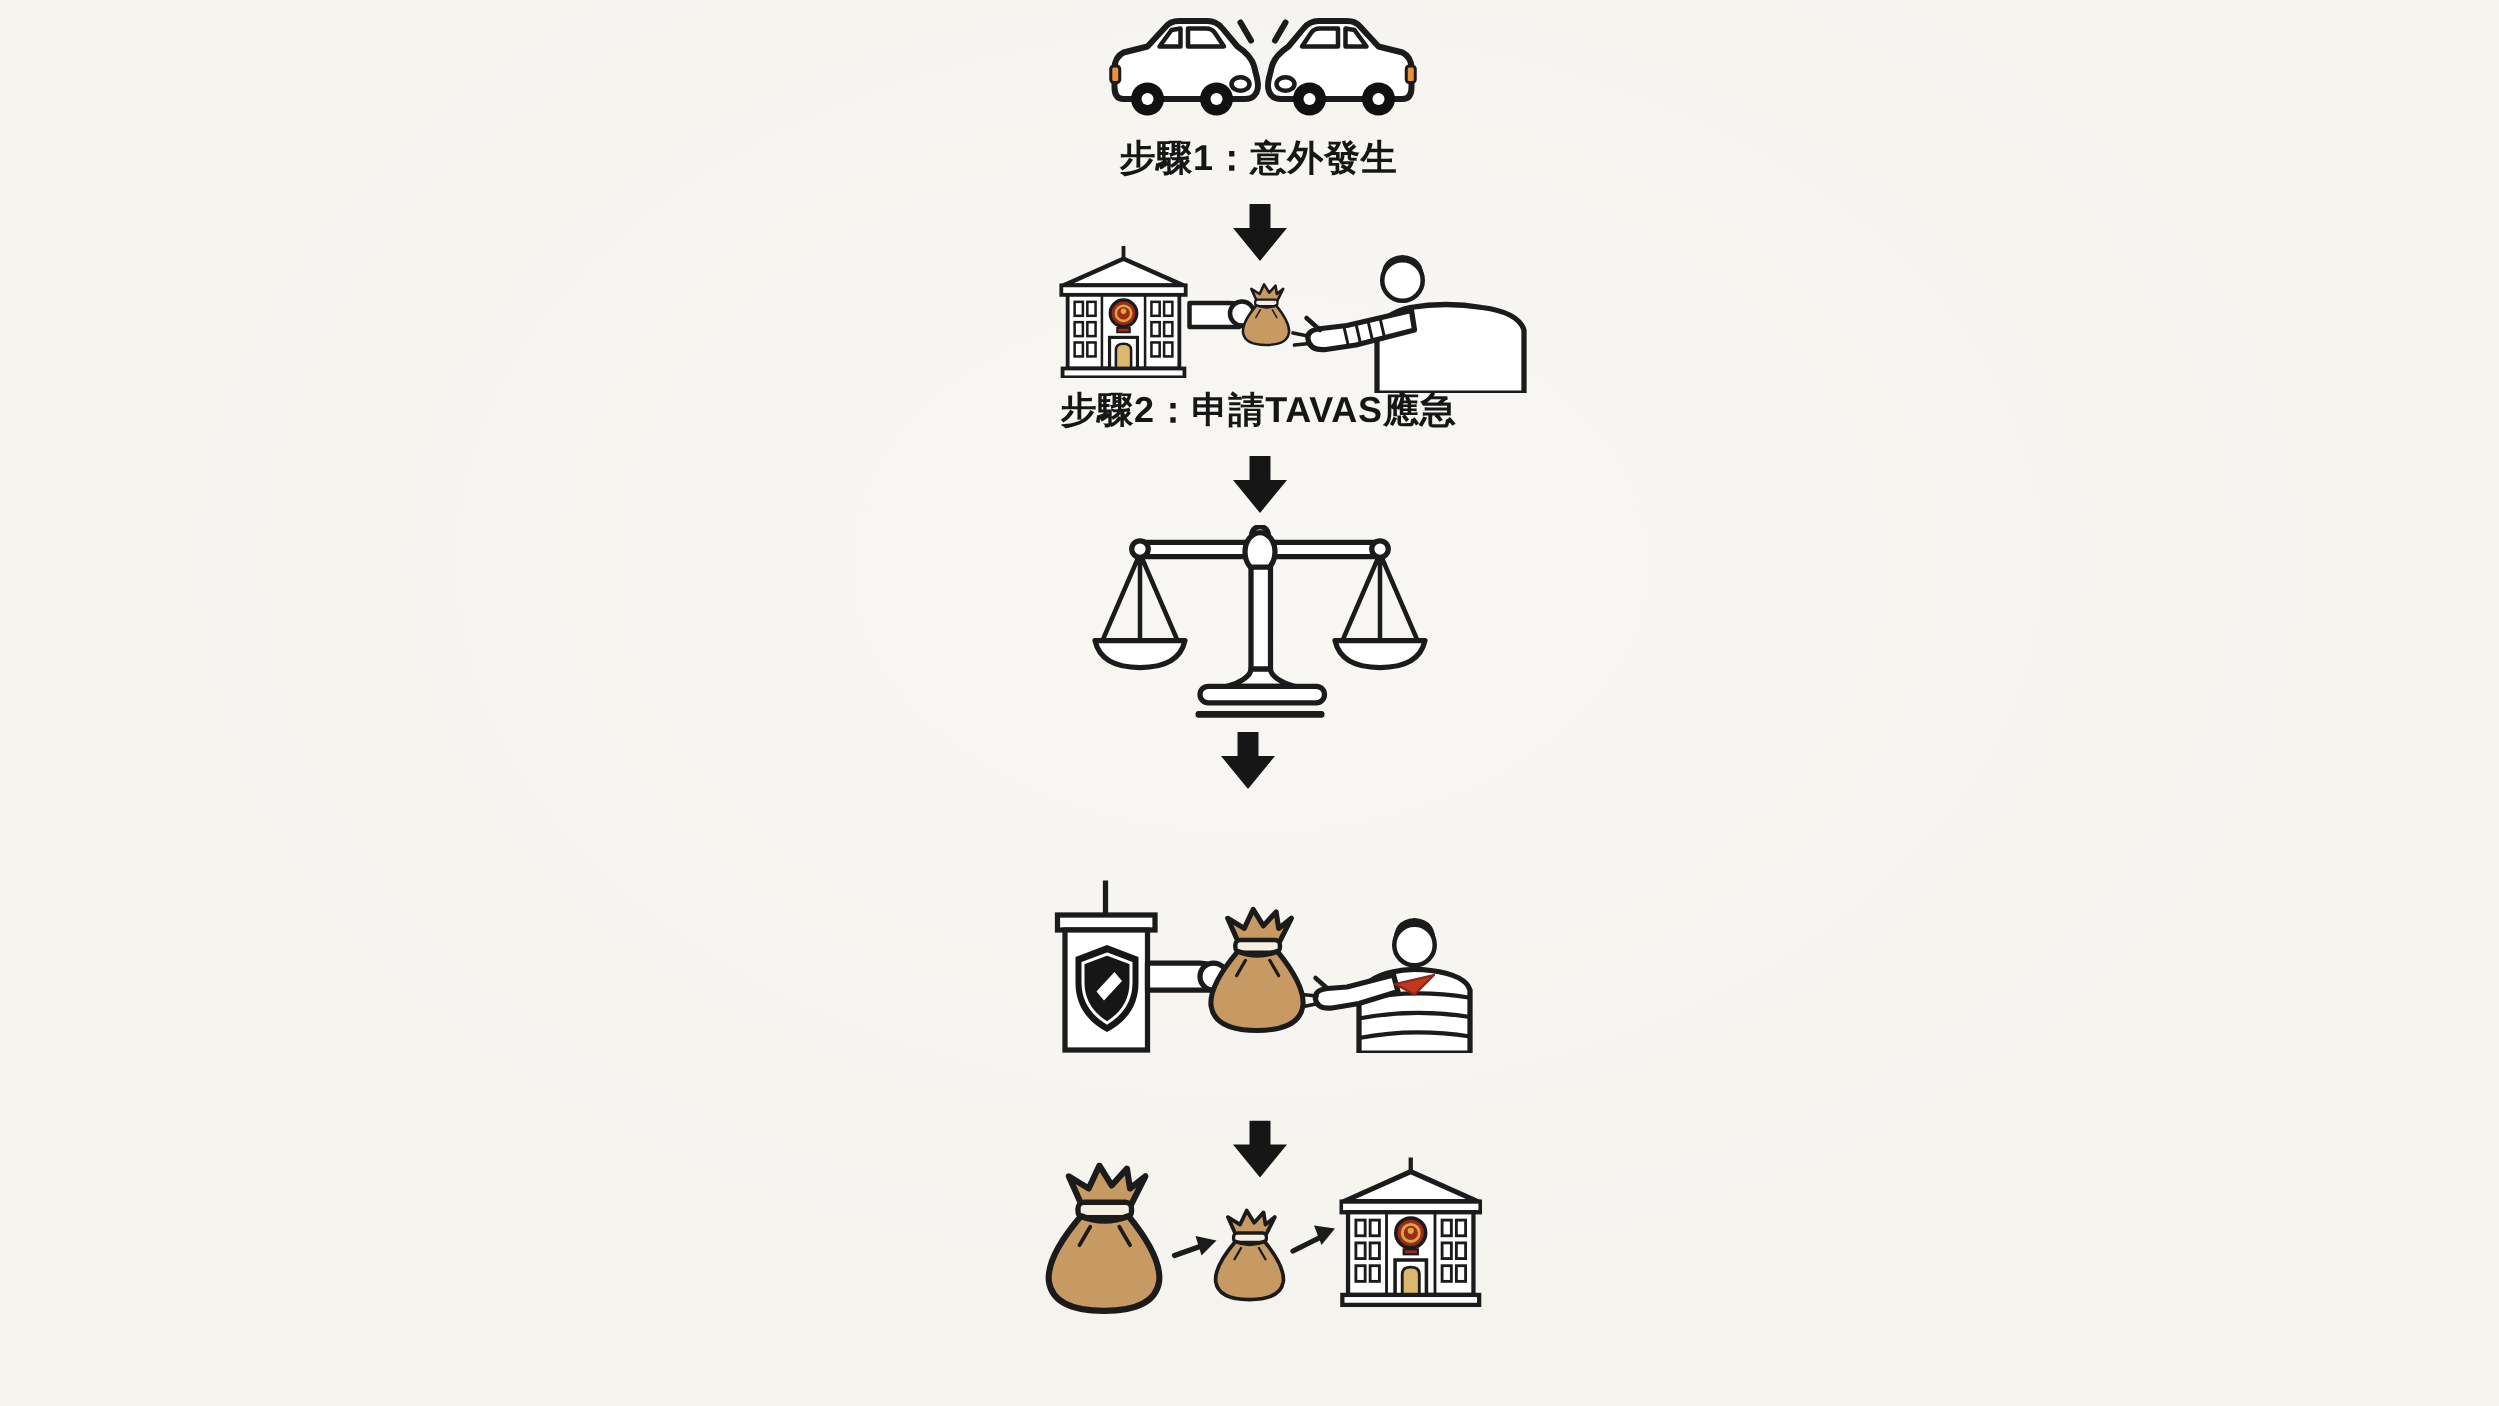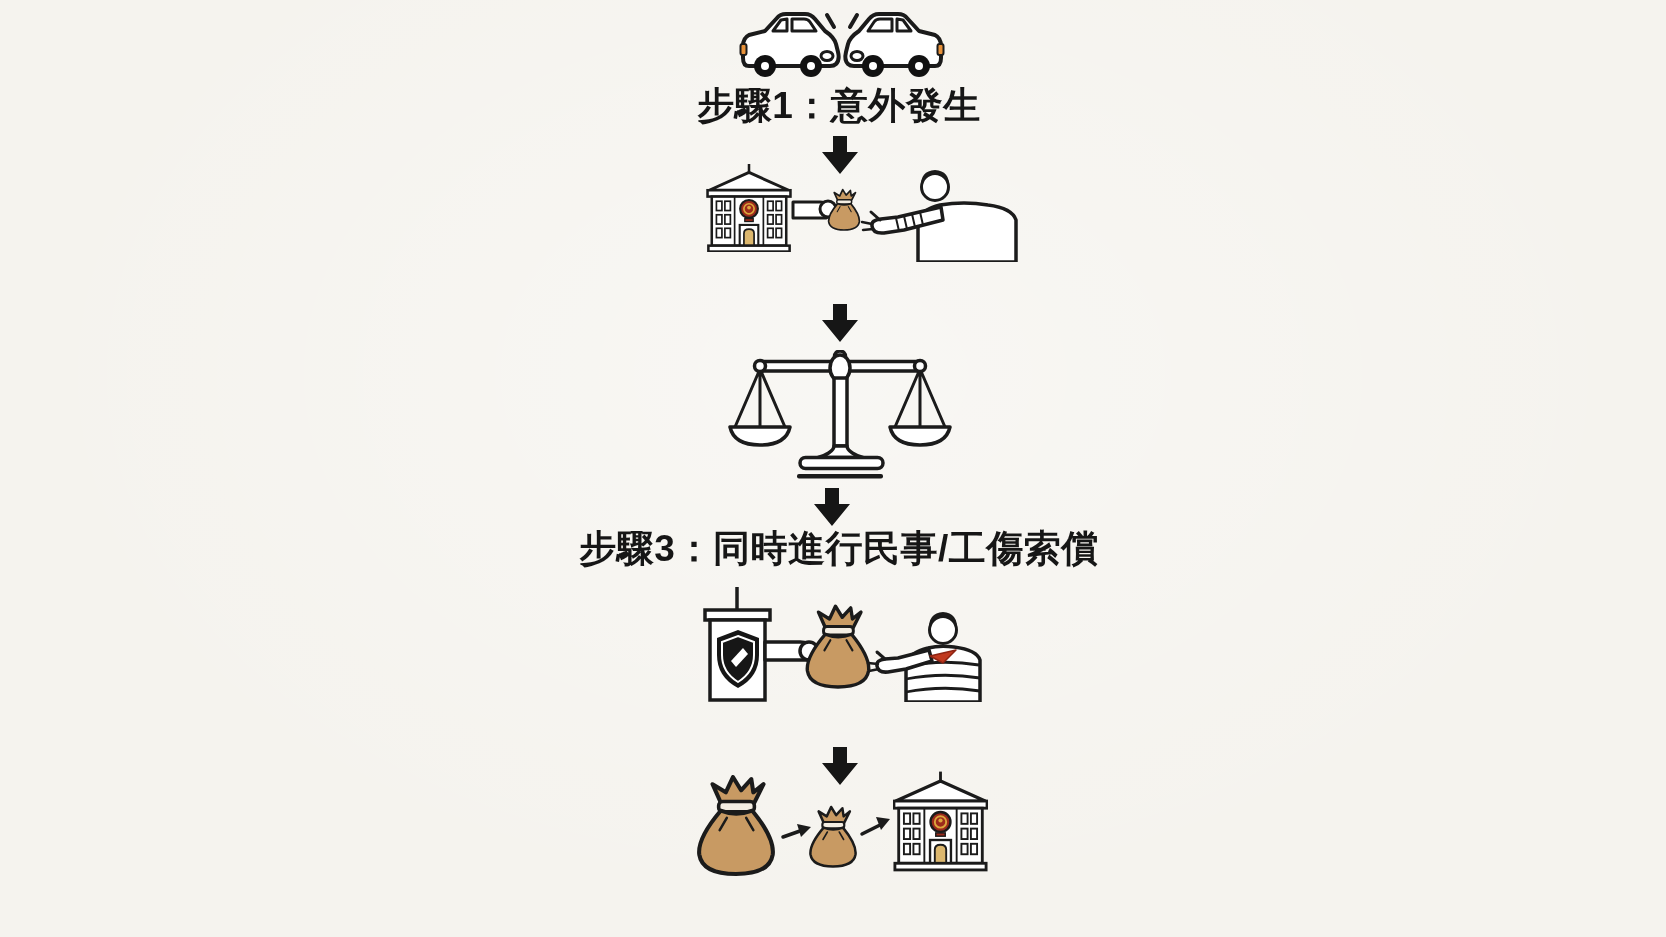--- a/index.html
+++ b/index.html
@@ -11,21 +11,21 @@
   #stage{
     position:relative;width:1666px;height:937px;
     background:
       radial-gradient(ellipse at 50% 40%, rgba(255,255,255,.35), rgba(0,0,0,0) 70%),
       #f5f3ee;
   }
   .abs{position:absolute;}
   .step-label{
     position:absolute;left:0;width:1666px;box-sizing:border-box;
     padding-left:12px;text-align:center;
-    font-size:37px;line-height:40px;font-weight:700;
+    font-size:24px;line-height:40px;font-weight:700;
     color:#161616;letter-spacing:0.5px;white-space:nowrap;
   }
   svg{display:block;}
 </style>
 </head>
 <body>
 
 <svg width="0" height="0" style="position:absolute" aria-hidden="true">
   <defs>
     <symbol id="gov-building" viewBox="0 0 100 104">
@@ -119,20 +119,21 @@
       <path d="M240,43 Q222,47 218,60 L218,100 L316,100 L316,58 Q312,46 288,43 Q264,39 240,43 Z" fill="#ffffff" stroke="#1b1b1b" stroke-width="3.5"></path>
       <path d="M241,45 L198,55 L181,57 Q171,58 172,64 Q173,72 184,71 L204,68 L243,58 Z" fill="#ffffff" stroke="#1b1b1b" stroke-width="3.5"></path>
       <path d="M180,58 L171,50" stroke="#1b1b1b" stroke-width="3" fill="none" stroke-linecap="round"></path>
       <path d="M172,62 L162,60 M173,67 L163,68" stroke="#1b1b1b" stroke-width="2.5" fill="none" stroke-linecap="round"></path>
       <path d="M196,56 L199,69 M204,54 L207,67 M212,52 L215,65 M220,50 L223,63" stroke="#1b1b1b" stroke-width="2" fill="none"></path>
       <circle cx="235" cy="25" r="13.5" fill="#ffffff" stroke="#1b1b1b" stroke-width="3"></circle>
       <path d="M221,25 Q220,9 235,8 Q250,9 249,25 Q248,15 240,13 Q228,11 224,18 Q222,20 221,25 Z" fill="#1b1b1b"></path>
     </g>
   </svg>
 
+  <div class="step-label" style="top:254px">步驟2：申請TAVAS應急</div>
 
   <svg class="abs" style="left:821px;top:304px" width="38" height="38">
     <use href="#sym-down-arrow" width="38" height="38"></use>
   </svg>
 
   <svg class="abs" style="left:728px;top:350px" width="224" height="130" viewBox="0 0 224 130">
     <g fill="#ffffff" stroke="#1b1b1b" stroke-width="3.5" stroke-linejoin="round">
       <g fill="none" stroke-width="3">
         <path d="M32,19 L7,77 M32,19 L57,77 M32,19 L32,77"></path>
         <path d="M192,19 L167,77 M192,19 L217,77 M192,19 L192,77"></path>
@@ -148,21 +149,20 @@
       <path d="M106,96 C106,101 97,106 90,107.5 L135,107.5 C128,106 119,101 119,96 Z"></path>
       <rect x="72" y="107.5" width="83" height="11" rx="5.5"></rect>
     </g>
     <rect x="69" y="124" width="86" height="4.5" rx="2" fill="#1b1b1b"></rect>
   </svg>
 
   <svg class="abs" style="left:813px;top:488px" width="38" height="38">
     <use href="#sym-down-arrow" width="38" height="38"></use>
   </svg>
 
-  <div class="step-label" style="top:529px">步驟3：同時進行民事/工傷索償</div>
 
   <svg class="abs" style="left:702px;top:586px" width="286" height="116" viewBox="0 0 286 116">
     <g>
       <line x1="35" y1="1" x2="35" y2="24" stroke="#1b1b1b" stroke-width="3.5"></line>
       <rect x="3" y="24" width="65" height="10" fill="#ffffff" stroke="#1b1b1b" stroke-width="3.5"></rect>
       <rect x="8" y="34" width="55" height="80" fill="#ffffff" stroke="#1b1b1b" stroke-width="3.5"></rect>
       <path d="M36,44 L57,52 V69 Q57,91 36,102 Q15,91 15,69 V52 Z" fill="#161616"></path>
       <path d="M36,50 L52,56 V69 Q52,86 36,96 Q20,86 20,69 V56 Z" fill="none" stroke="#ffffff" stroke-width="2"></path>
       <polygon points="29,75 41,62 46,68 34,81" fill="#ffffff"></polygon>
     </g>

